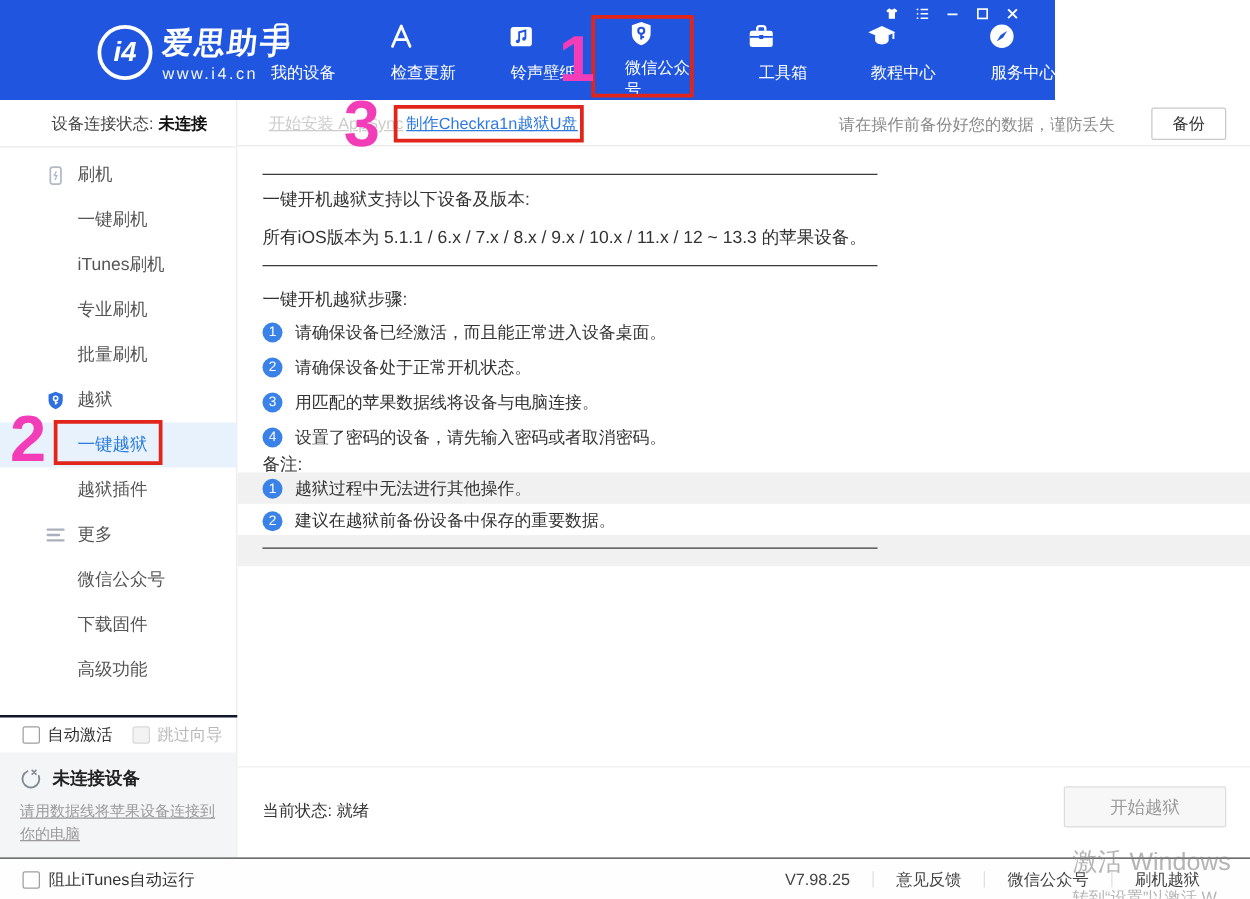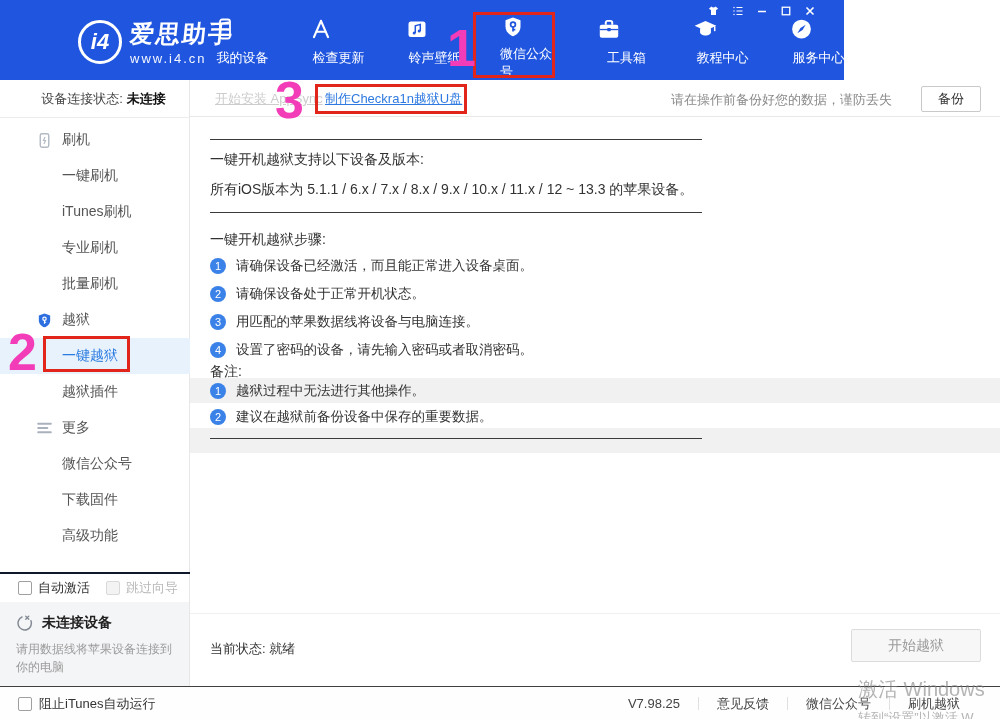--- a/index.html
+++ b/index.html
@@ -46,21 +46,21 @@
     border-top:2px solid #0f172a; display:flex; align-items:center; font-size:13px; }
   .cb { width:14px; height:14px; border:1px solid #9f9f9f; border-radius:2px; background:#fff;
     display:inline-block; }
   .cb.disabled { border-color:#d9d9d9; background:#f3f3f3; }
   .check-group { display:flex; align-items:center; gap:6px; }
   .side-checks .c1 { margin-left:18px; color:#333; }
   .side-checks .c2 { margin-left:16px; color:#b9b9b9; }
   .device-panel { position:absolute; left:0; top:522px; width:189px; height:84px; background:#f4f5f7;
     padding:12px 14px 0 16px; }
   .dp-title { display:flex; align-items:center; gap:8px; font-size:14px; font-weight:bold; color:#222; }
-  .dp-desc { margin-top:8px; font-size:12px; color:#9b9b9b; line-height:18px; }
+  .dp-desc { margin-top:8px; font-size:12px; color:#9b9b9b; line-height:18px;text-decoration:underline; }
 
   
   .main { position:absolute; left:190px; top:80px; width:810px; height:606px; background:#fff; }
   .tabbar { position:absolute; left:0; top:0; width:810px; height:37px; border-bottom:1px solid #e8e8e8; }
   .tab-link { position:absolute; top:10px; font-size:13px; text-decoration:underline; cursor:pointer; }
   .tab-link.disabled { left:25px; color:#cccccc; }
   .tab-link.active { left:135px; color:#2f7ae0; }
   .backup-tip { position:absolute; right:108px; top:11px; font-size:13px; color:#8a8a8a; }
   .backup-btn { position:absolute; right:19px; top:6px; width:60px; height:26px; background:#fff;
     border:1px solid #c9c9c9; border-radius:2px; font-size:13px; color:#333; display:flex;

